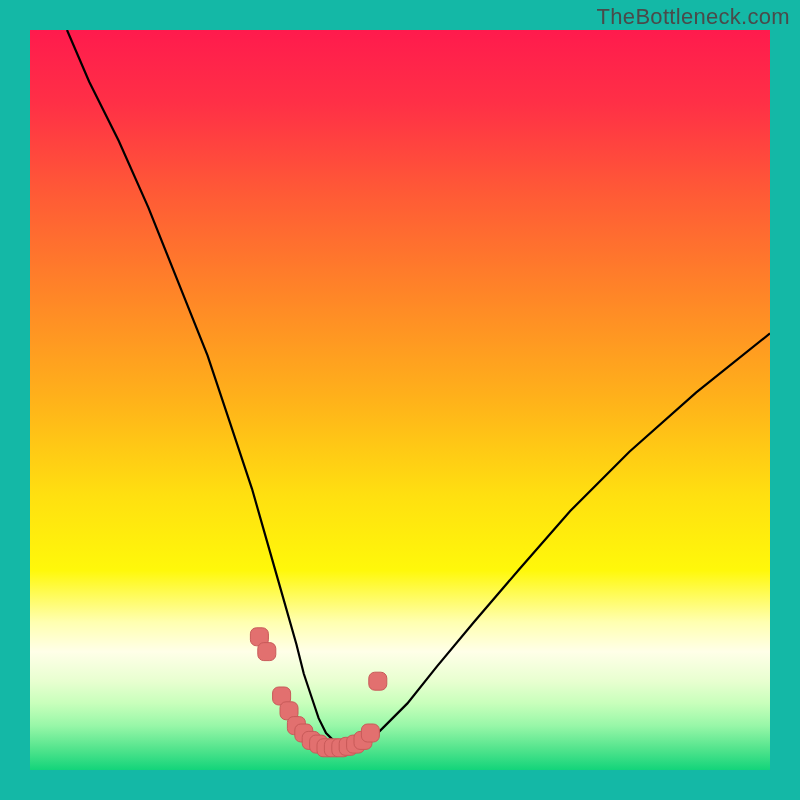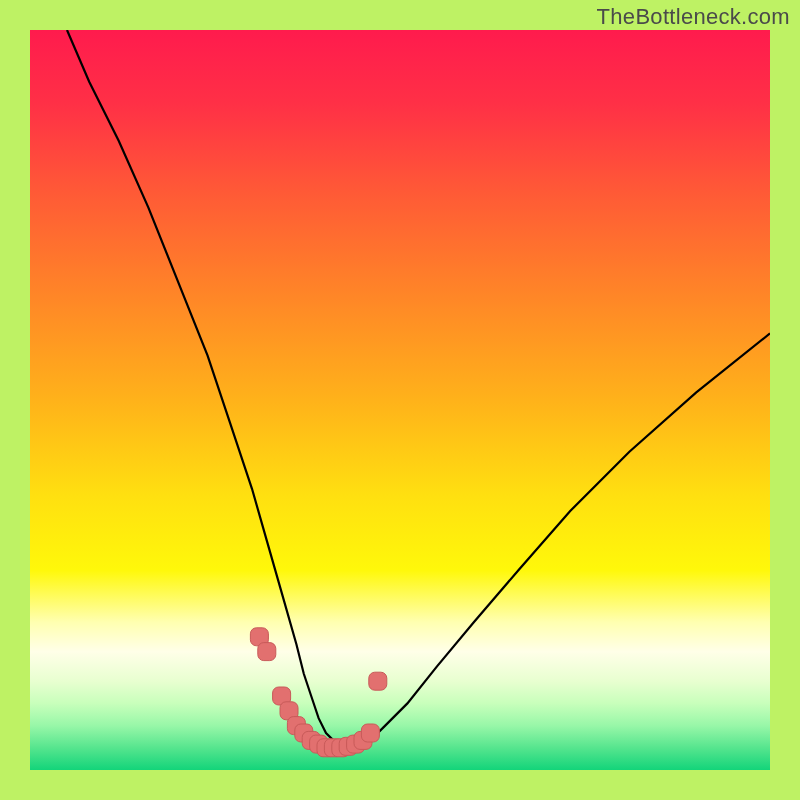--- a/index.html
+++ b/index.html
@@ -6,21 +6,21 @@
     margin: 0;
     padding: 0;
     width: 800px;
     height: 800px;
     overflow: hidden;
     font-family: Arial, Helvetica, sans-serif;
   }
   .frame {
     width: 800px;
     height: 800px;
-    background: #bef264;
+    background: #14b8a6;
     position: relative;
   }
   .attribution {
     position: absolute;
     top: 4px;
     right: 10px;
     color: #4a4a4a;
     font-size: 22px;
     font-weight: 500;
     letter-spacing: 0.3px;

